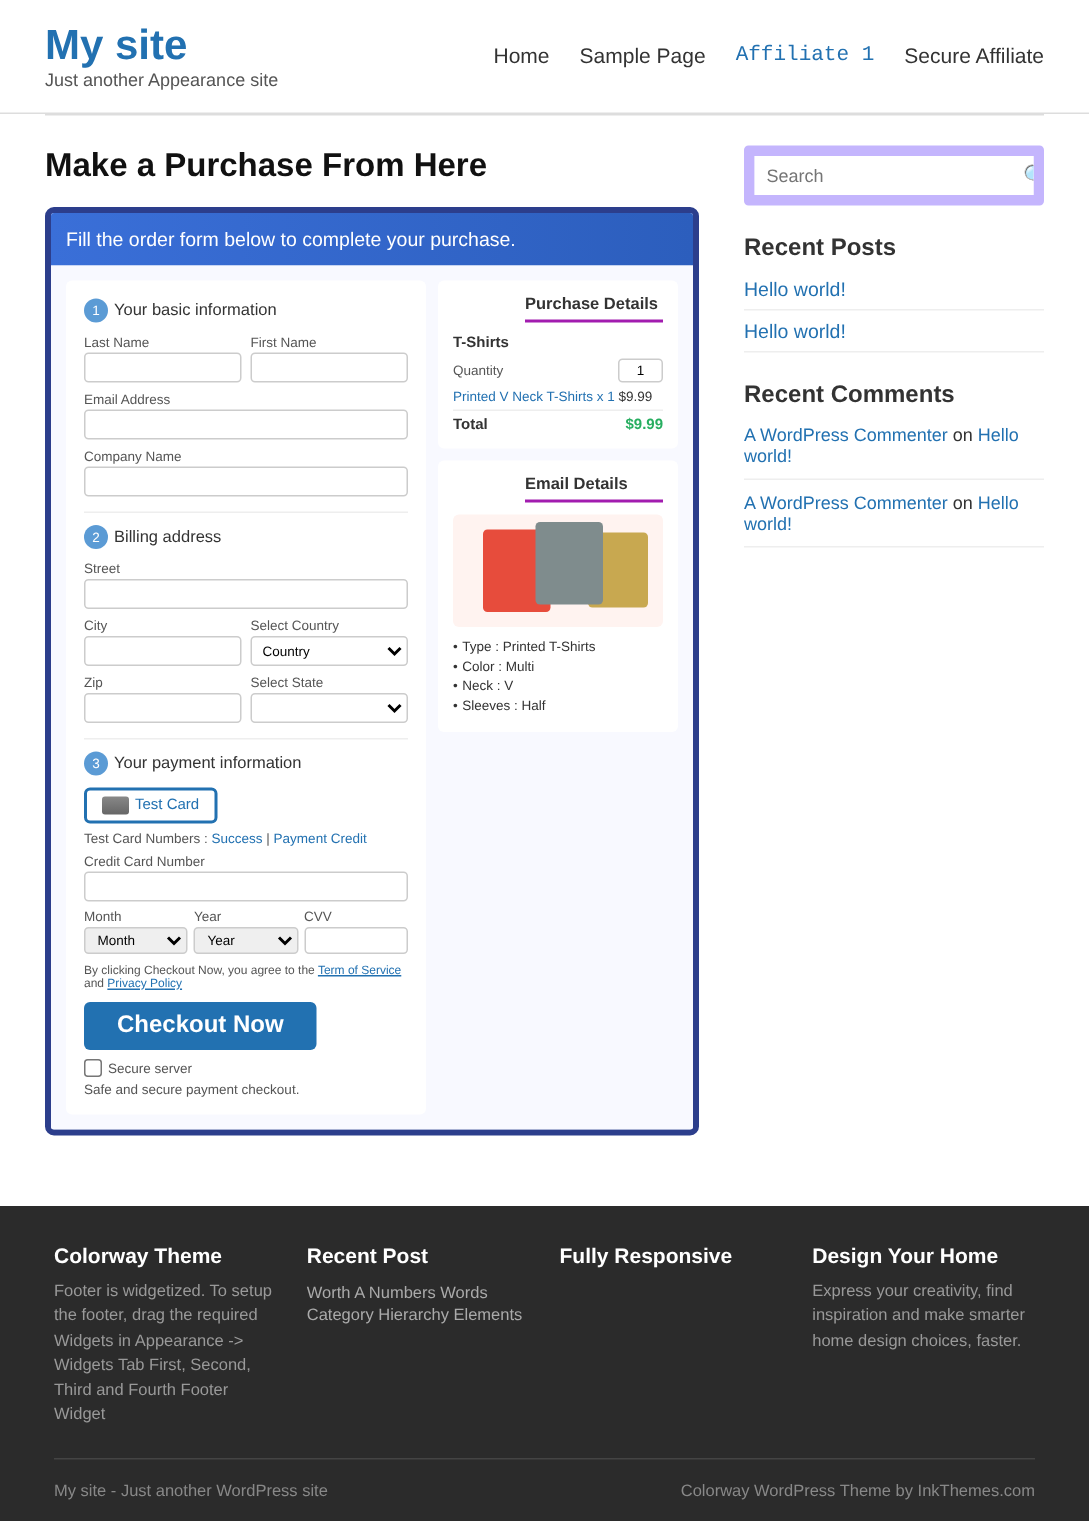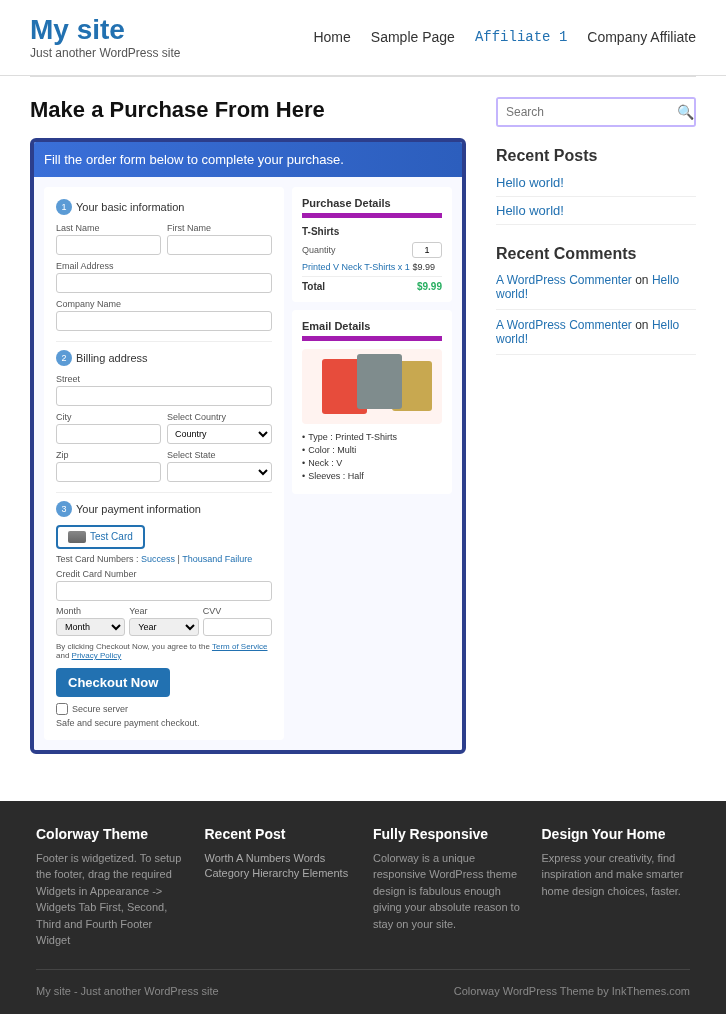--- a/index.html
+++ b/index.html
@@ -59,48 +59,48 @@
     .test-card-info a { color: #2271b1; text-decoration: none; }
 
     .payment-row { display: flex; gap: 4px; margin-top: 4px; }
     .payment-field { flex: 1; }
     .payment-field label { display: block; font-size: 9px; color: #555; margin-bottom: 2px; }
     .payment-field input, .payment-field select { width: 100%; border: 1px solid #ccc; border-radius: 3px; padding: 2px 4px; font-size: 9px; height: 18px; }
 
     .terms-text { font-size: 8px; color: #555; margin-top: 6px; }
     .terms-text a { color: #2271b1; }
 
-    .checkout-btn { background: #2271b1; color: white; border: none; border-radius: 4px; padding: 7px 12px; font-size: 13px; font-weight: bold; cursor: pointer; margin-top: 8px; display: block; }
+    .checkout-btn { background: #2271b1; color: white; border: none; border-radius: 4px; padding: 7px 22px; font-size: 16px; font-weight: bold; cursor: pointer; margin-top: 8px; display: block; }
     .secure-row { display: flex; align-items: center; gap: 4px; margin-top: 6px; font-size: 9px; color: #555; }
     .secure-text { font-size: 9px; color: #555; margin-top: 3px; }
 
     
     .details-card { background: white; border-radius: 4px; padding: 10px; margin-bottom: 8px; }
-    .details-card-title { font-size: 11px; font-weight: bold; color: #333; margin-bottom: 8px; border-bottom: 5px solid #a21caf; padding-bottom: 4px; }
+    .details-card-title { font-size: 11px; font-weight: bold; color: #333; margin-bottom: 8px; border-bottom: 2px solid #a21caf; padding-bottom: 4px; margin-left: 48px; }
     .product-name { font-size: 10px; font-weight: bold; color: #333; margin-bottom: 5px; }
     .qty-row { display: flex; justify-content: space-between; align-items: center; font-size: 9px; color: #555; margin-bottom: 4px; }
     .qty-input { width: 30px; border: 1px solid #ccc; border-radius: 3px; padding: 2px; font-size: 9px; text-align: center; }
     .price-row { font-size: 9px; color: #333; margin-bottom: 0; }
     .price-row span:first-child { color: #2271b1; }
     .total-row { display: flex; justify-content: space-between; font-size: 10px; font-weight: bold; border-top: 1px solid #eee; padding-top: 4px; margin-top: 4px; }
     .total-price { color: #27ae60; }
 
     
     .plan-details { margin-top: 8px; }
     .tshirt-img-container { height: 75px; background: #fff3f0; border-radius: 4px; display: flex; align-items: center; justify-content: center; margin-bottom: 8px; overflow: hidden; position: relative; }
     .tshirt-red { width: 45px; height: 55px; background: #e74c3c; border-radius: 3px; position: absolute; left: 20px; top: 10px; }
     .tshirt-gray { width: 45px; height: 55px; background: #7f8c8d; border-radius: 3px; position: absolute; left: 55px; top: 5px; z-index: 2; }
     .tshirt-gold { width: 40px; height: 50px; background: #c8a850; border-radius: 3px; position: absolute; left: 90px; top: 12px; }
 
     .plan-list { list-style: none; font-size: 9px; color: #333; }
     .plan-list li { margin-bottom: 3px; display: flex; gap: 3px; }
     .plan-list li::before { content: "•"; }
 
     
-    .search-box { display: flex; border: 2px solid #c4b5fd; border-radius: 3px; overflow: hidden; margin-bottom: 20px; }
+    .search-box { display: flex; border: 7px solid #c4b5fd; border-radius: 3px; overflow: hidden; margin-bottom: 20px; }
     .search-box input { flex: 1; border: none; padding: 6px 8px; font-size: 12px; outline: none; }
     .search-btn { background: white; border: none; padding: 4px 8px; cursor: pointer; }
     .search-icon { font-size: 14px; color: #666; }
 
     .sidebar-section-title { font-size: 16px; font-weight: bold; color: #333; margin-bottom: 10px; }
     .sidebar-link { display: block; color: #2271b1; font-size: 13px; text-decoration: none; margin-bottom: 6px; padding-bottom: 6px; border-bottom: 1px solid #eee; }
     .sidebar-section { margin-bottom: 20px; }
 
     .comment-item { font-size: 12px; color: #333; margin-bottom: 8px; padding-bottom: 8px; border-bottom: 1px solid #eee; }
     .comment-item a { color: #2271b1; text-decoration: none; }
@@ -116,27 +116,27 @@
 
     
     .header-divider { border: none; border-bottom: 1px solid #ddd; margin: 0 30px; }
   </style>
 </head>
 <body>
 
 <div class="header">
   <div>
     <div class="site-title">My site</div>
-    <div class="site-tagline">Just another WordPress site</div>
+    <div class="site-tagline">Just another Appearance site</div>
   </div>
   <nav class="nav">
     <a href="#">Home</a>
     <a href="#">Sample Page</a>
     <a href="#" class="active">Affiliate 1</a>
-    <a href="#">Company Affiliate</a>
+    <a href="#">Secure Affiliate</a>
   </nav>
 </div>
 <hr class="header-divider">
 
 <div class="main-container">
   <div class="content-area">
     <h1 class="page-title">Make a Purchase From Here</h1>
 
     <div class="purchase-container">
       <div class="purchase-header">Fill the order form below to complete your purchase.</div>
@@ -209,21 +209,21 @@
               <span>Your payment information</span>
             </div>
             <button class="card-btn">
               <span class="card-icon"></span>
               <span>Test Card</span>
             </button>
             <div class="test-card-info">
               <span>Test Card Numbers :</span>
               <a href="#">Success</a>
               |
-              <a href="#">Thousand Failure</a>
+              <a href="#">Payment Credit</a>
             </div>
             <div class="form-group" style="margin-bottom:5px">
               <label>Credit Card Number</label>
               <input type="text" style="width: 100%;">
             </div>
             <div class="payment-row">
               <div class="payment-field">
                 <label>Month</label>
                 <select>
                   <option>Month</option>
@@ -329,21 +329,20 @@
       <div class="footer-col-title">Colorway Theme</div>
       <p>Footer is widgetized. To setup the footer, drag the required Widgets in Appearance -&gt; Widgets Tab First, Second, Third and Fourth Footer Widget</p>
     </div>
     <div class="footer-col">
       <div class="footer-col-title">Recent Post</div>
       <a href="#">Worth A Numbers Words</a><br>
       <a href="#">Category Hierarchy Elements</a>
     </div>
     <div class="footer-col">
       <div class="footer-col-title">Fully Responsive</div>
-      <p>Colorway is a unique responsive WordPress theme design is fabulous enough giving your absolute reason to stay on your site.</p>
     </div>
     <div class="footer-col">
       <div class="footer-col-title">Design Your Home</div>
       <p>Express your creativity, find inspiration and make smarter home design choices, faster.</p>
     </div>
   </div>
   <div class="footer-bottom">
     <span>My site - Just another WordPress site</span>
     <span>Colorway WordPress Theme by InkThemes.com</span>
   </div>

